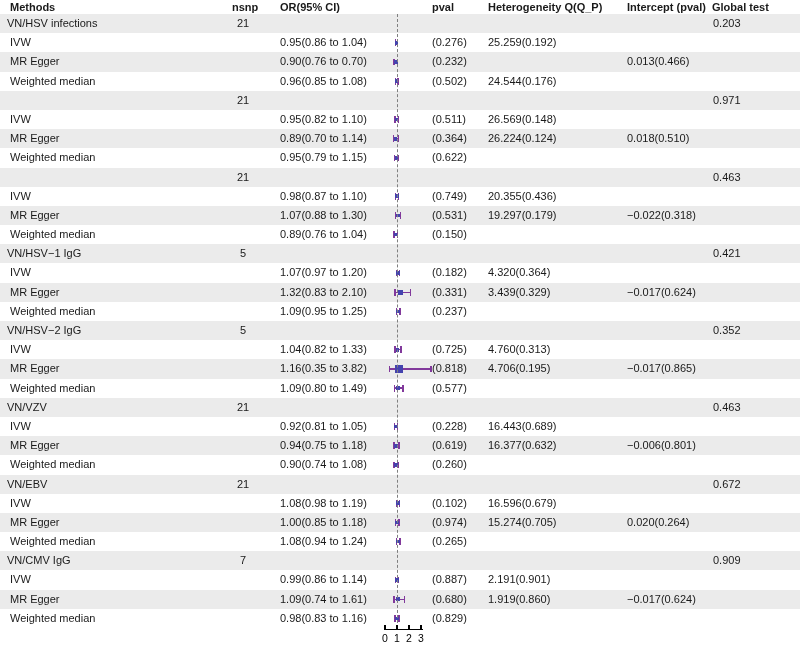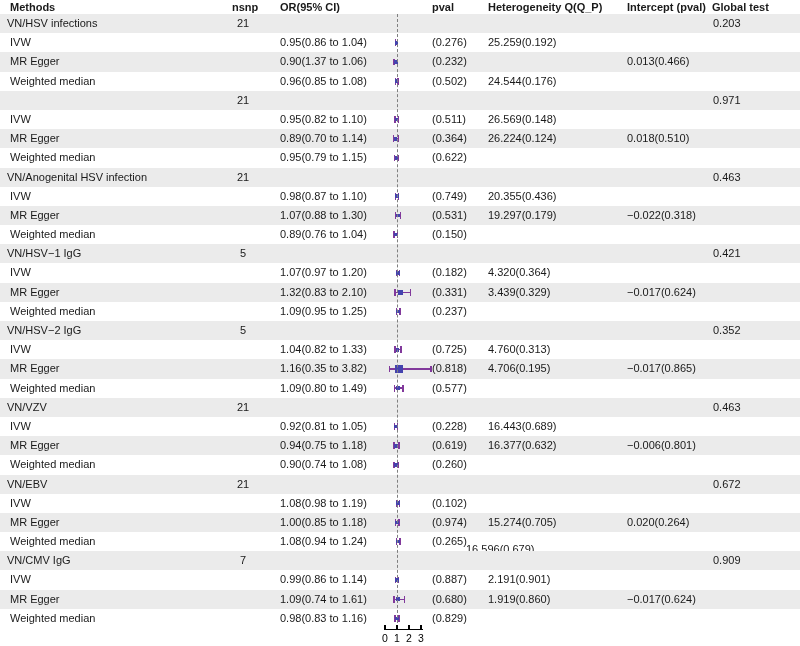--- a/index.html
+++ b/index.html
@@ -43,21 +43,21 @@
         <span class="cell" style="left: 713px;">0.203</span>
       </div>
       <div class="row" style="top: 33.1875px; height: 19.1875px; line-height: 19.1875px;">
         <span class="cell" style="left: 10px;">IVW</span>
         <span class="cell" style="left: 280px;">0.95(0.86 to 1.04)</span>
         <span class="cell" style="left: 432px;">(0.276)</span>
         <span class="cell" style="left: 488px;">25.259(0.192)</span>
       </div>
       <div class="row stripe" style="top: 52.375px; height: 19.1875px; line-height: 19.1875px;">
         <span class="cell" style="left: 10px;">MR Egger</span>
-        <span class="cell" style="left: 280px;">0.90(1.37 to 1.06)</span>
+        <span class="cell" style="left: 280px;">0.90(0.76 to 0.70)</span>
         <span class="cell" style="left: 432px;">(0.232)</span>
         <span class="cell" style="left: 488px; margin-top: 20px;">24.544(0.176)</span>
         <span class="cell" style="left: 627px;">0.013(0.466)</span>
       </div>
       <div class="row" style="top: 71.5625px; height: 19.1875px; line-height: 19.1875px;">
         <span class="cell" style="left: 10px;">Weighted median</span>
         <span class="cell" style="left: 280px;">0.96(0.85 to 1.08)</span>
         <span class="cell" style="left: 432px;">(0.502)</span>
       </div>
       <div class="row stripe" style="top: 90.75px; height: 19.1875px; line-height: 19.1875px;">
@@ -76,21 +76,20 @@
         <span class="cell" style="left: 432px;">(0.364)</span>
         <span class="cell" style="left: 488px;">26.224(0.124)</span>
         <span class="cell" style="left: 627px;">0.018(0.510)</span>
       </div>
       <div class="row" style="top: 148.312px; height: 19.1875px; line-height: 19.1875px;">
         <span class="cell" style="left: 10px;">Weighted median</span>
         <span class="cell" style="left: 280px;">0.95(0.79 to 1.15)</span>
         <span class="cell" style="left: 432px;">(0.622)</span>
       </div>
       <div class="row stripe" style="top: 167.5px; height: 19.1875px; line-height: 19.1875px;">
-        <span class="cell" style="left: 7px;">VN/Anogenital HSV infection</span>
         <span class="cell" style="left: 228px; width: 30px; text-align: center;">21</span>
         <span class="cell" style="left: 713px;">0.463</span>
       </div>
       <div class="row" style="top: 186.688px; height: 19.1875px; line-height: 19.1875px;">
         <span class="cell" style="left: 10px;">IVW</span>
         <span class="cell" style="left: 280px;">0.98(0.87 to 1.10)</span>
         <span class="cell" style="left: 432px;">(0.749)</span>
         <span class="cell" style="left: 488px;">20.355(0.436)</span>
       </div>
       <div class="row stripe" style="top: 205.875px; height: 19.1875px; line-height: 19.1875px;">
@@ -176,21 +175,21 @@
       </div>
       <div class="row stripe" style="top: 474.5px; height: 19.1875px; line-height: 19.1875px;">
         <span class="cell" style="left: 7px;">VN/EBV</span>
         <span class="cell" style="left: 228px; width: 30px; text-align: center;">21</span>
         <span class="cell" style="left: 713px;">0.672</span>
       </div>
       <div class="row" style="top: 493.688px; height: 19.1875px; line-height: 19.1875px;">
         <span class="cell" style="left: 10px;">IVW</span>
         <span class="cell" style="left: 280px;">1.08(0.98 to 1.19)</span>
         <span class="cell" style="left: 432px;">(0.102)</span>
-        <span class="cell" style="left: 466px; margin-top: 46px;">16.596(0.679)</span>
+        <span class="cell" style="left: 488px;">16.596(0.679)</span>
       </div>
       <div class="row stripe" style="top: 512.875px; height: 19.1875px; line-height: 19.1875px;">
         <span class="cell" style="left: 10px;">MR Egger</span>
         <span class="cell" style="left: 280px;">1.00(0.85 to 1.18)</span>
         <span class="cell" style="left: 432px;">(0.974)</span>
         <span class="cell" style="left: 488px;">15.274(0.705)</span>
         <span class="cell" style="left: 627px;">0.020(0.264)</span>
       </div>
       <div class="row" style="top: 532.062px; height: 19.1875px; line-height: 19.1875px;">
         <span class="cell" style="left: 10px;">Weighted median</span>

